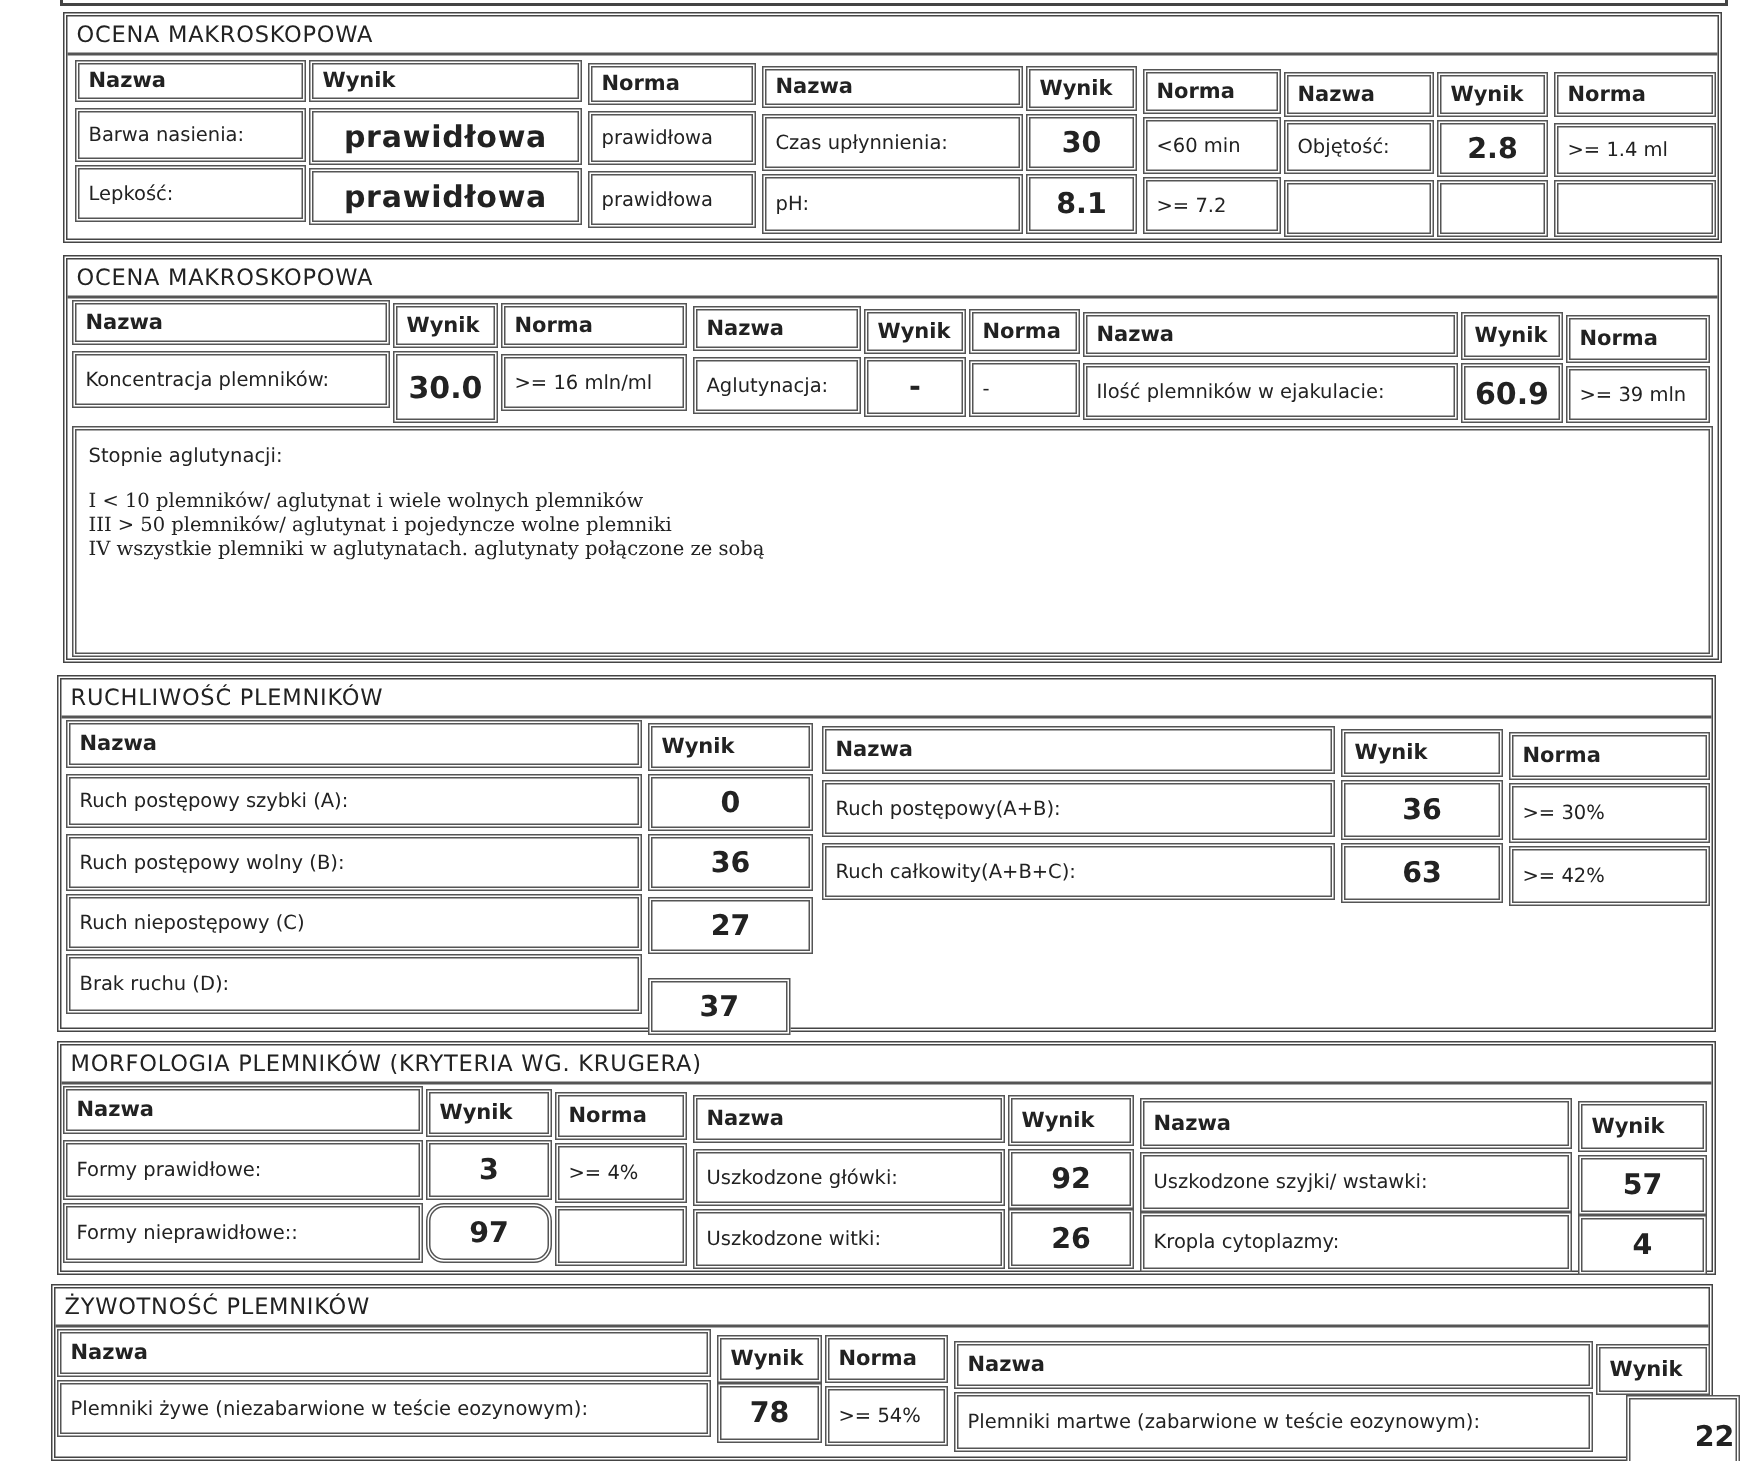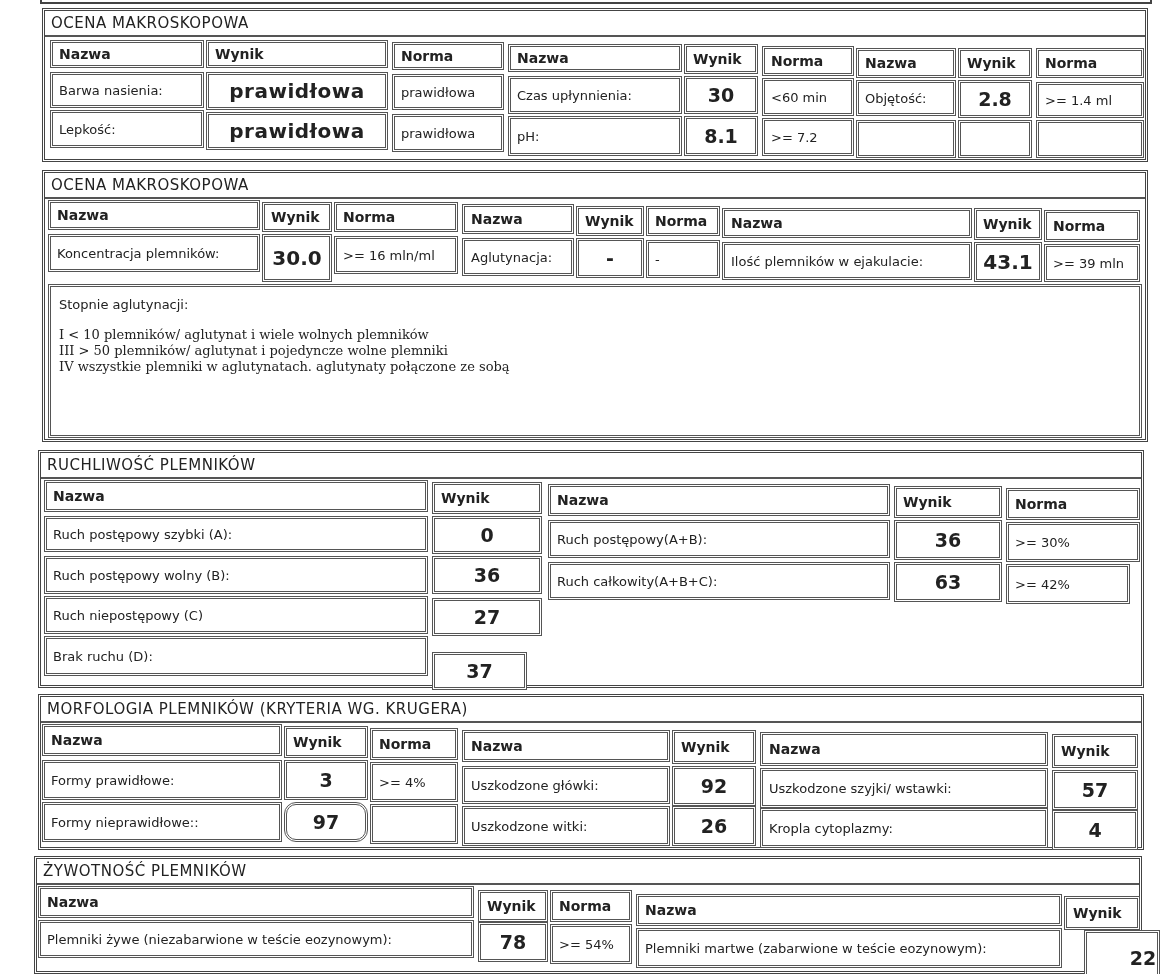--- a/index.html
+++ b/index.html
@@ -73,21 +73,21 @@
 <div class="cell hdr" style="left:974px; top:208px; width:68px; height:32px;">Wynik</div>
 <div class="cell hdr" style="left:1044px; top:210px; width:96px; height:32px;">Norma</div>
 
 <div class="cell" style="left:48px; top:234px; width:212px; height:38px;">Koncentracja plemników:</div>
 <div class="cell val big" style="left:262px; top:234px; width:70px; height:48px;">30.0</div>
 <div class="cell" style="left:334px; top:236px; width:124px; height:38px;">&gt;= 16 mln/ml</div>
 <div class="cell" style="left:462px; top:238px; width:112px; height:38px;">Aglutynacja:</div>
 <div class="cell val" style="left:576px; top:238px; width:68px; height:40px;">-</div>
 <div class="cell" style="left:646px; top:240px; width:74px; height:38px;">-</div>
 <div class="cell" style="left:722px; top:242px; width:250px; height:38px;">Ilość plemników w ejakulacie:</div>
-<div class="cell val big" style="left:974px; top:242px; width:68px; height:40px;">43.1</div>
+<div class="cell val big" style="left:974px; top:242px; width:68px; height:40px;">60.9</div>
 <div class="cell" style="left:1044px; top:244px; width:96px; height:38px;">&gt;= 39 mln</div>
 
 <div class="note" style="left:48px; top:284px; width:1094px; height:154px;">
   <div class="lead">Stopnie aglutynacji:</div>
   <div class="serif">I &lt; 10 plemników/ aglutynat i wiele wolnych plemników</div>
   <div class="serif">III &gt; 50 plemników/ aglutynat i pojedyncze wolne plemniki</div>
   <div class="serif">IV wszystkie plemniki w aglutynatach. aglutynaty połączone ze sobą</div>
 </div>
 
 <div class="section" style="left:38px; top:450px; width:1106px; height:238px;">
@@ -105,21 +105,21 @@
 <div class="cell val" style="left:432px; top:652px; width:95px; height:38px;">37</div>
 
 <div class="cell hdr" style="left:548px; top:484px; width:342px; height:32px;">Nazwa</div>
 <div class="cell hdr" style="left:894px; top:486px; width:108px; height:32px;">Wynik</div>
 <div class="cell hdr" style="left:1006px; top:488px; width:134px; height:32px;">Norma</div>
 <div class="cell" style="left:548px; top:520px; width:342px; height:38px;">Ruch postępowy(A+B):</div>
 <div class="cell val" style="left:894px; top:520px; width:108px; height:40px;">36</div>
 <div class="cell" style="left:1006px; top:522px; width:134px; height:40px;">&gt;= 30%</div>
 <div class="cell" style="left:548px; top:562px; width:342px; height:38px;">Ruch całkowity(A+B+C):</div>
 <div class="cell val" style="left:894px; top:562px; width:108px; height:40px;">63</div>
-<div class="cell" style="left:1006px; top:564px; width:124px; height:40px;">&gt;= 42%</div>
+<div class="cell" style="left:1006px; top:564px; width:134px; height:40px;">&gt;= 42%</div>
 
 <div class="section" style="left:38px; top:694px; width:1106px; height:156px;">
   <div class="section-title">MORFOLOGIA PLEMNIKÓW (KRYTERIA WG. KRUGERA)</div>
 </div>
 <div class="cell hdr" style="left:42px; top:724px; width:240px; height:32px;">Nazwa</div>
 <div class="cell hdr" style="left:284px; top:726px; width:84px; height:32px;">Wynik</div>
 <div class="cell hdr" style="left:370px; top:728px; width:88px; height:32px;">Norma</div>
 <div class="cell" style="left:42px; top:760px; width:240px; height:40px;">Formy prawidłowe:</div>
 <div class="cell val" style="left:284px; top:760px; width:84px; height:40px;">3</div>
 <div class="cell" style="left:370px; top:762px; width:88px; height:40px;">&gt;= 4%</div>

